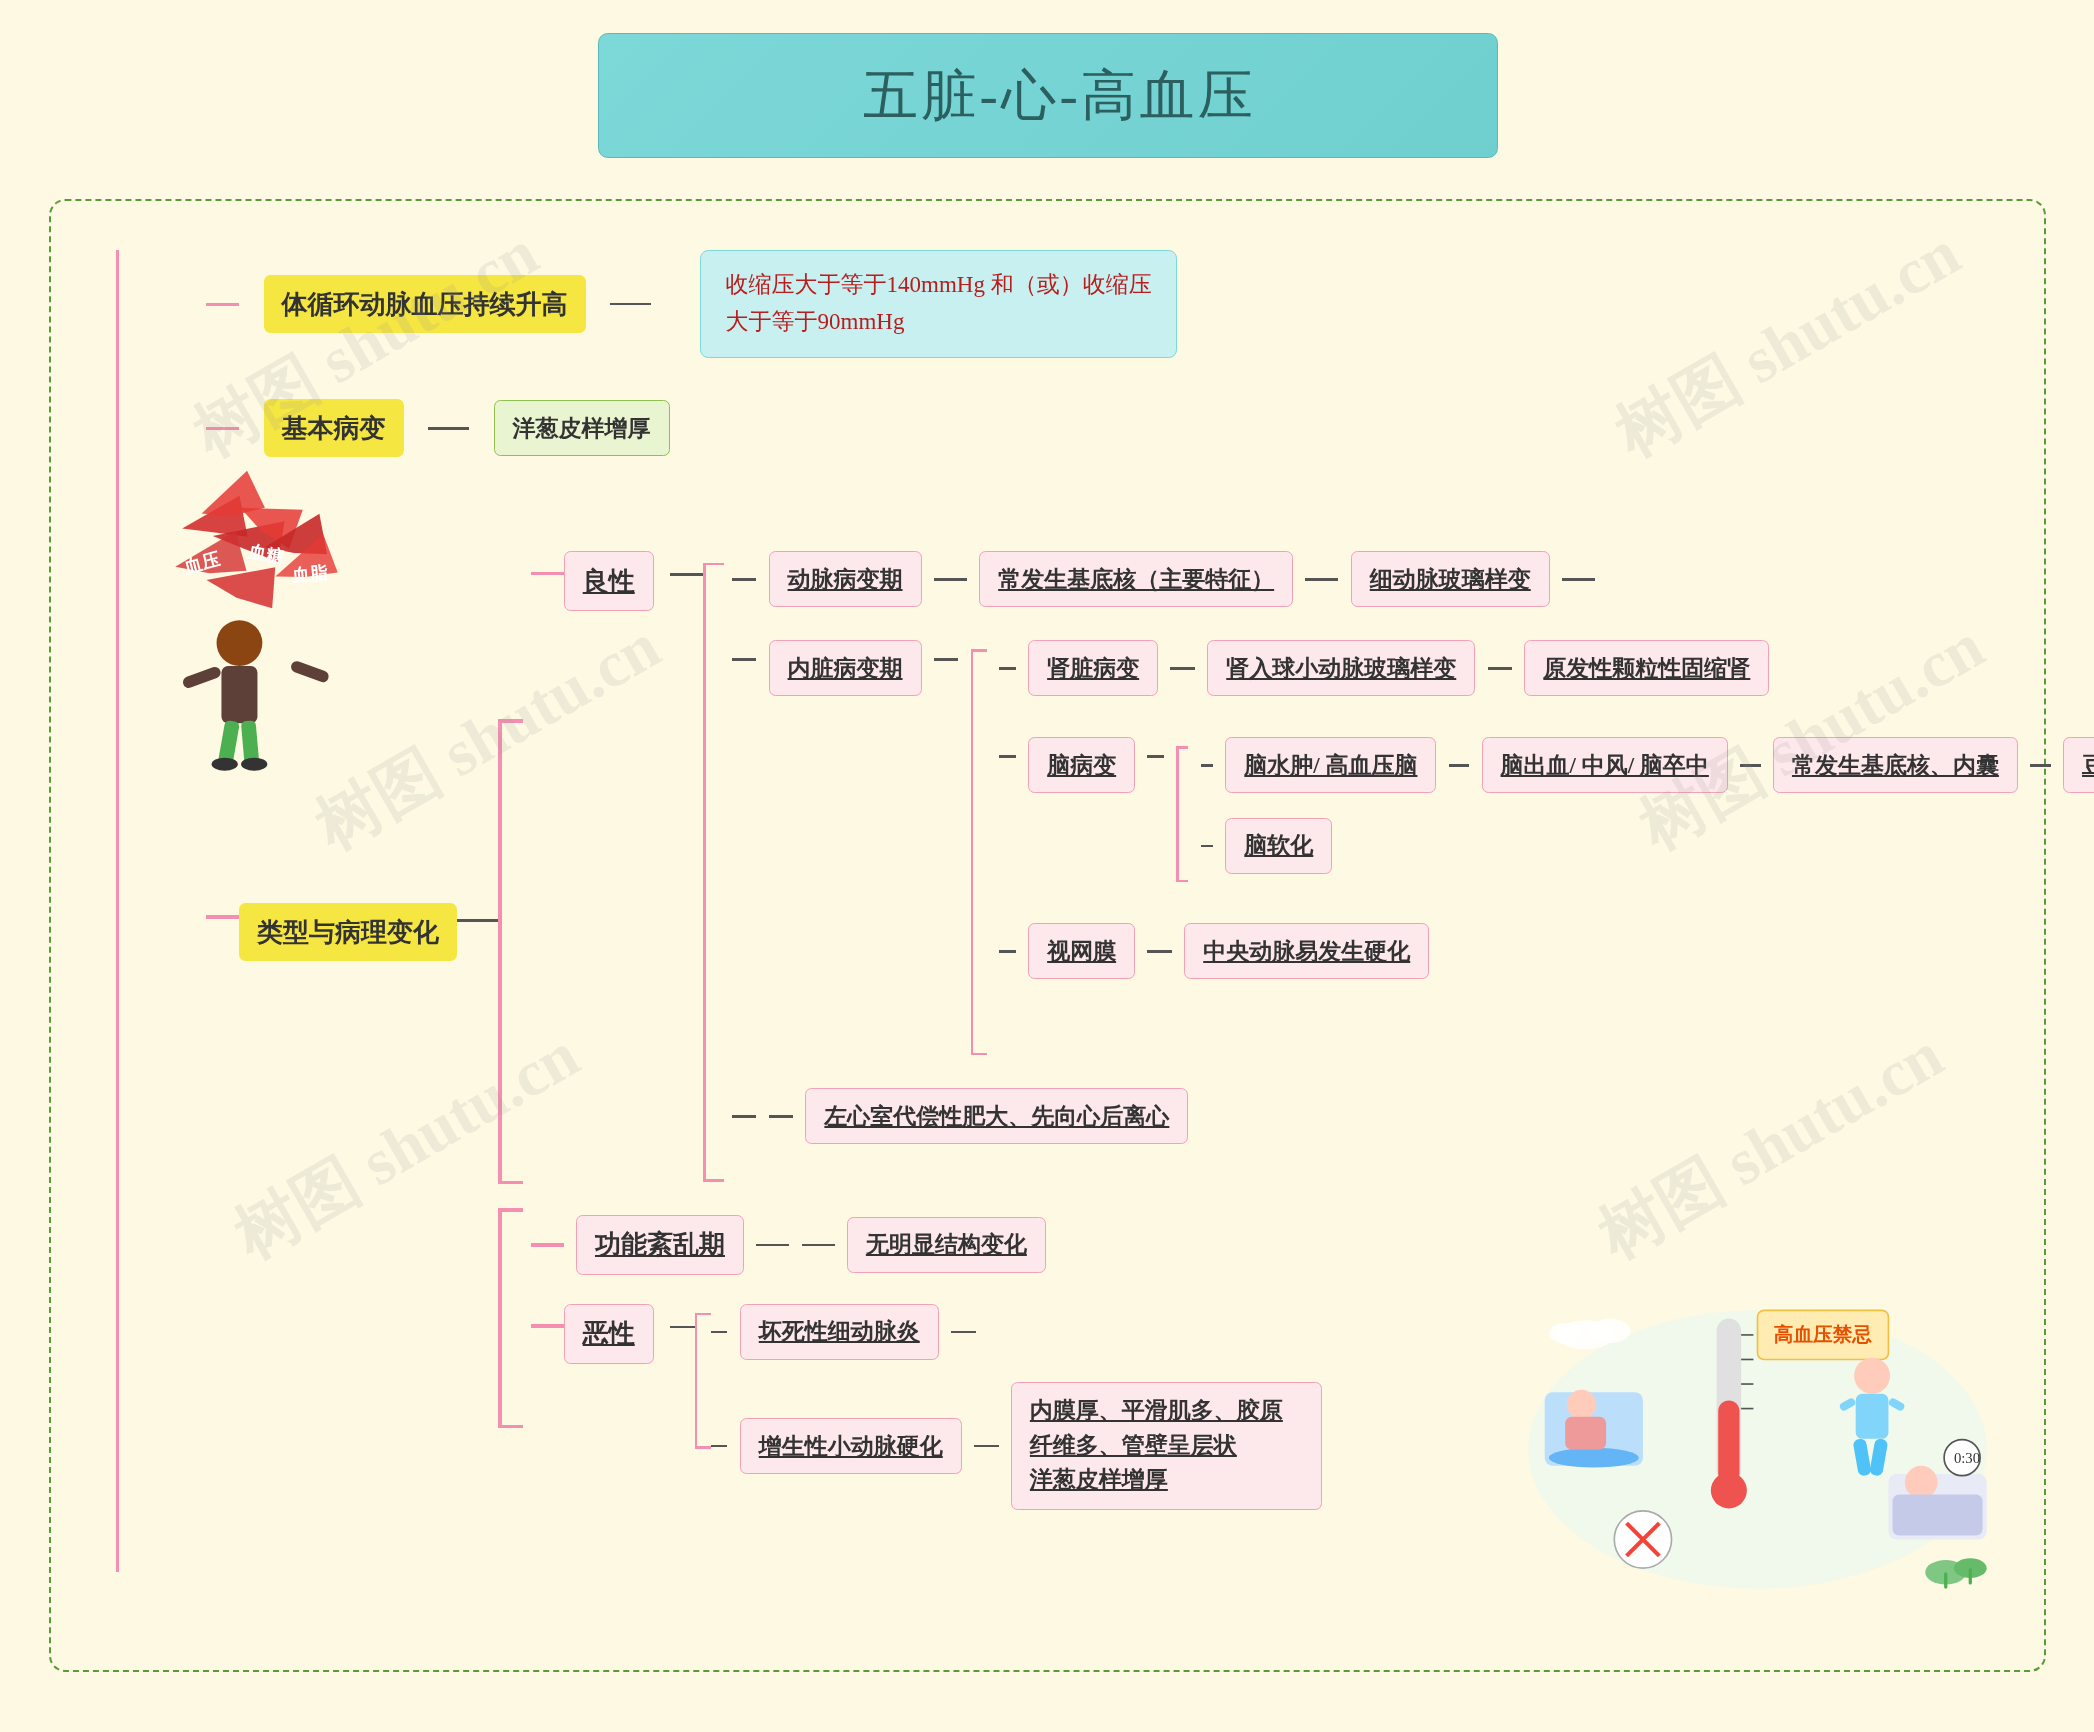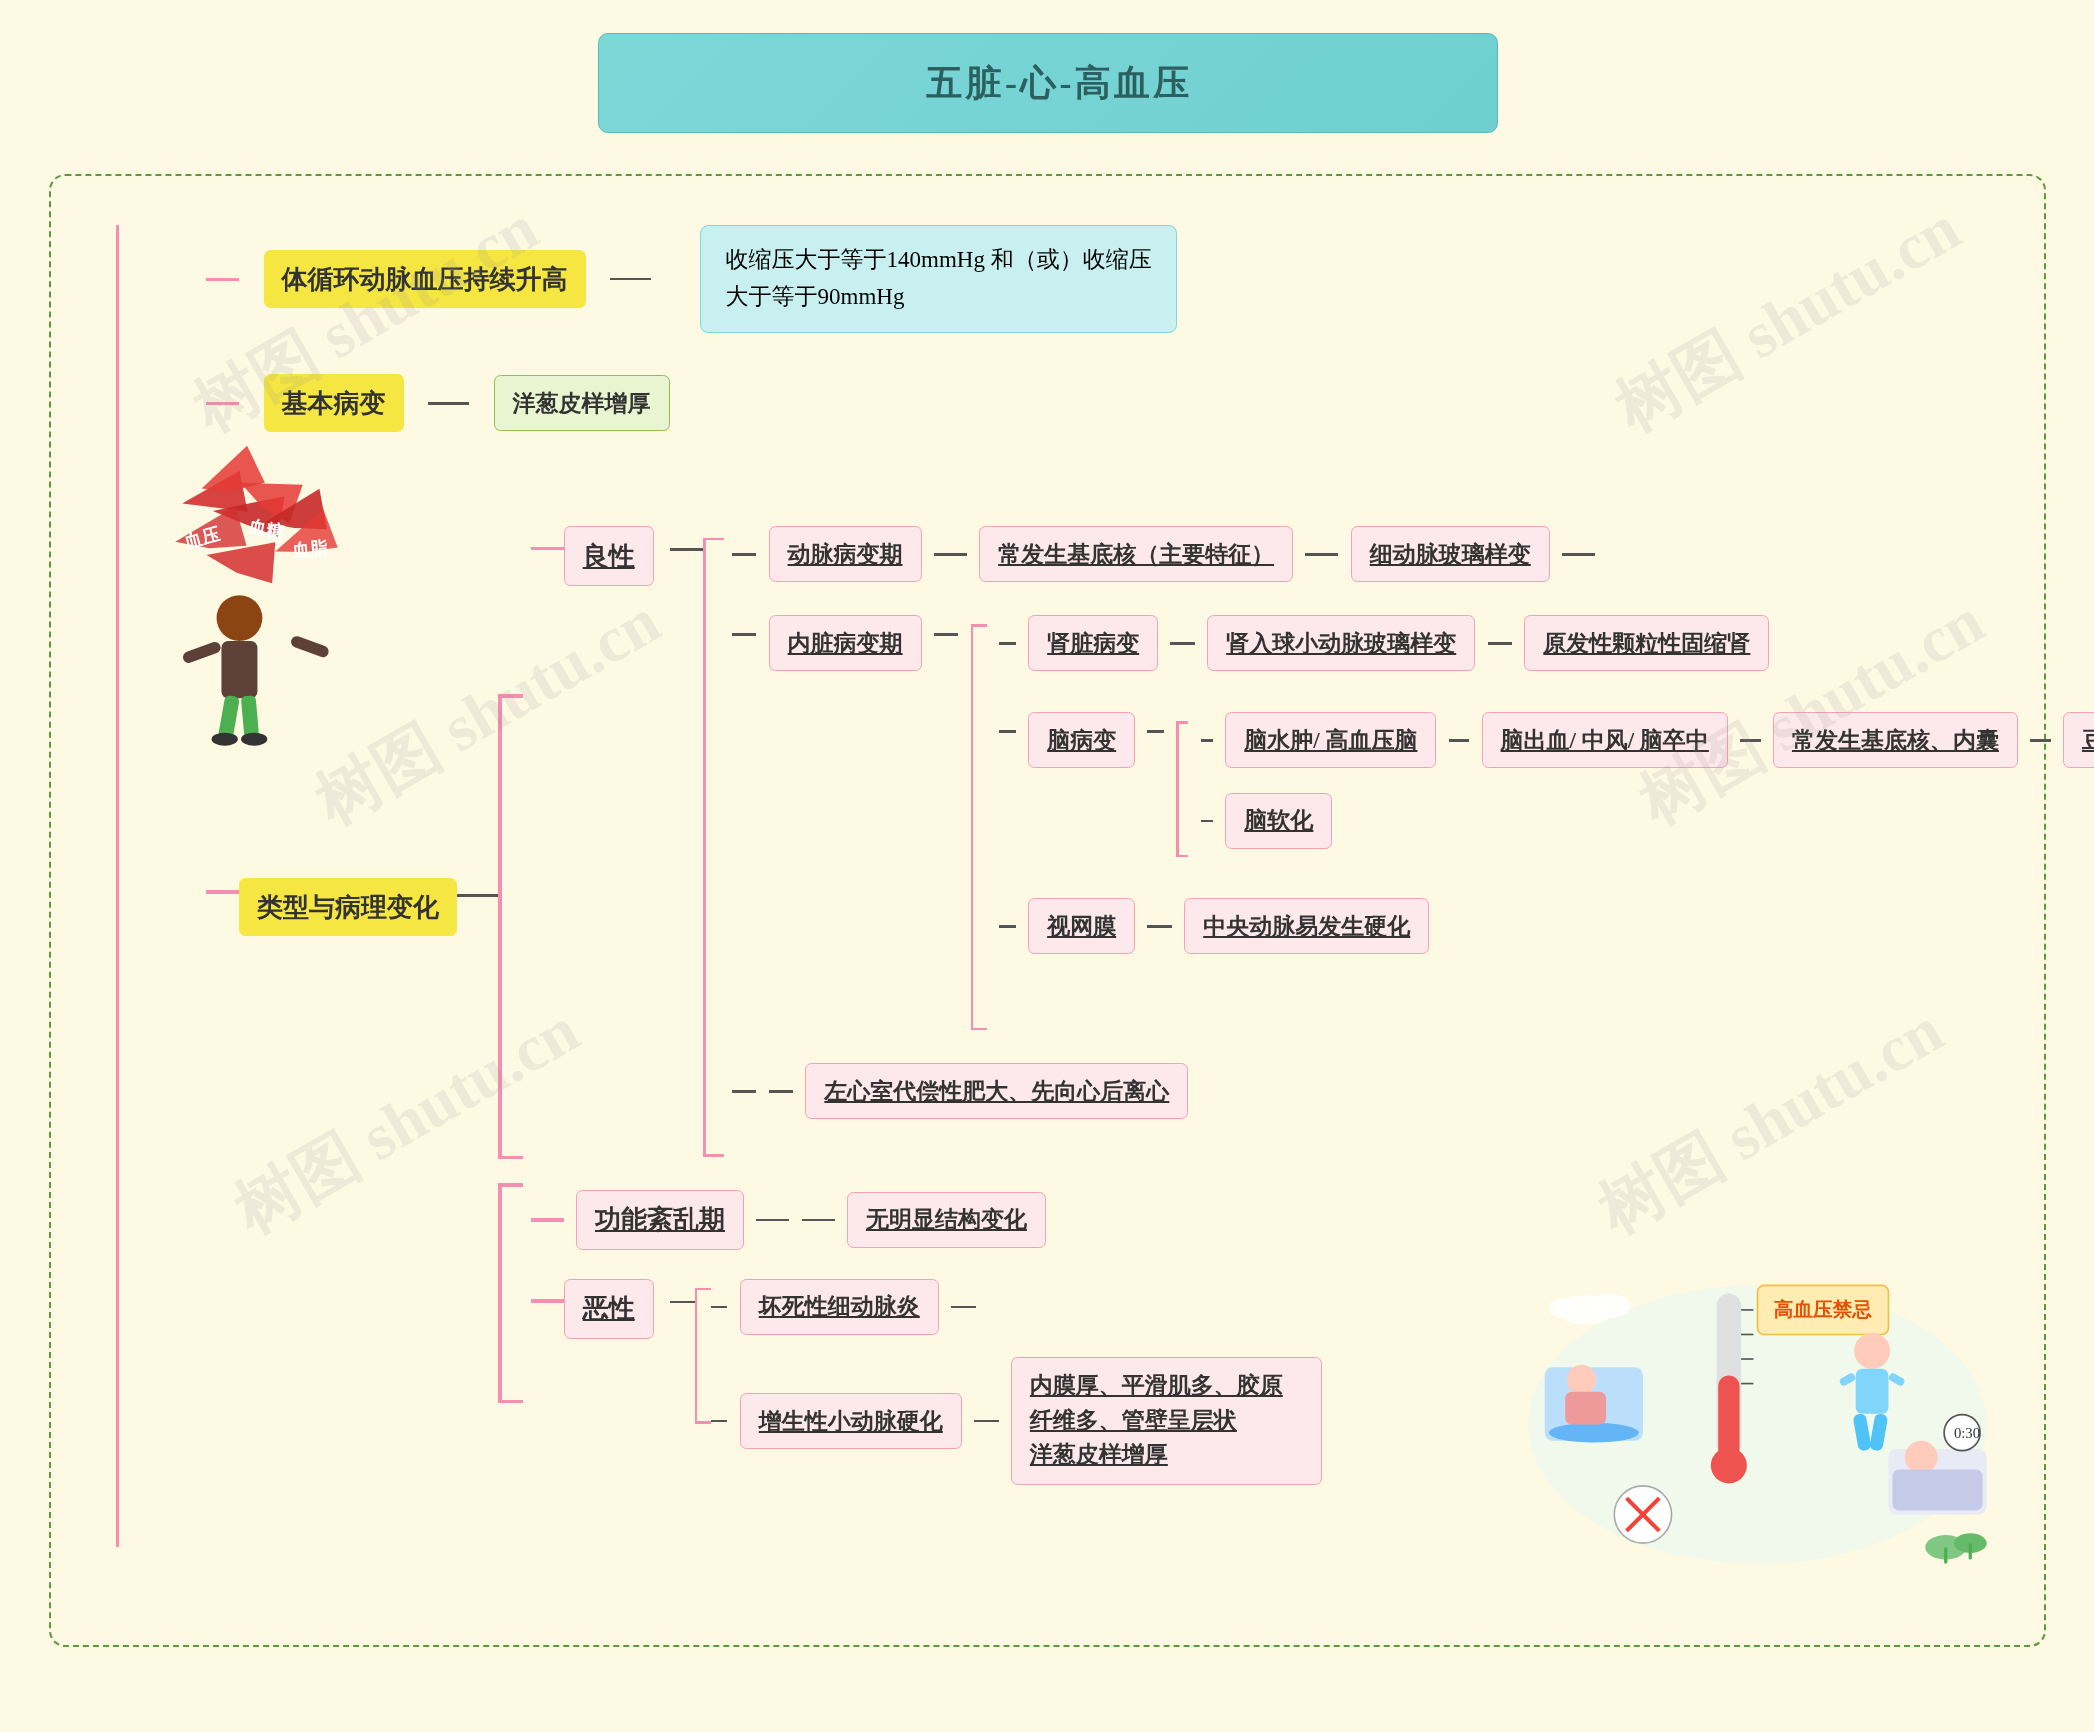--- a/index.html
+++ b/index.html
@@ -26,22 +26,22 @@
       border: 1.6px solid #5bb8b8;
       border-radius: 9.8px;
       text-align: center;
       padding: 24.5px 0;
       margin-bottom: 41px;
       width: 900px;
       margin-left: auto;
       margin-right: auto;
     }
     .title-bar h1 {
-      font-size: 36px;
-      font-weight: bold;
+      font-size: 55px;
+      font-weight: normal;
       color: #2c5f5f;
       letter-spacing: 3.3px;
       padding-left: 24px;
     }
 
     
     .main-content {
       border: 2.5px dashed #5a9a3a;
       border-radius: 16.4px;
       padding: 49px 65px;
@@ -67,21 +67,21 @@
     .wm4 { top: 491px; right: 41px; }
     .wm5 { top: 900px; left: 164px; }
     .wm6 { top: 900px; right: 82px; }
 
     .info-box-blue {
       background: #c8f0f0;
       border: 1.6px solid #7dd8d8;
       border-radius: 8.2px;
       padding: 16.4px 24.5px;
       font-size: 24.5px;
-      color: #000000;
+      color: #b91c1c;
       margin-left: 24.5px;
       line-height: 1.6;
     }
 
     
     .node-box {
       border-radius: 6.5px;
       padding: 11.5px 18px;
       font-size: 23px;
       font-weight: bold;

